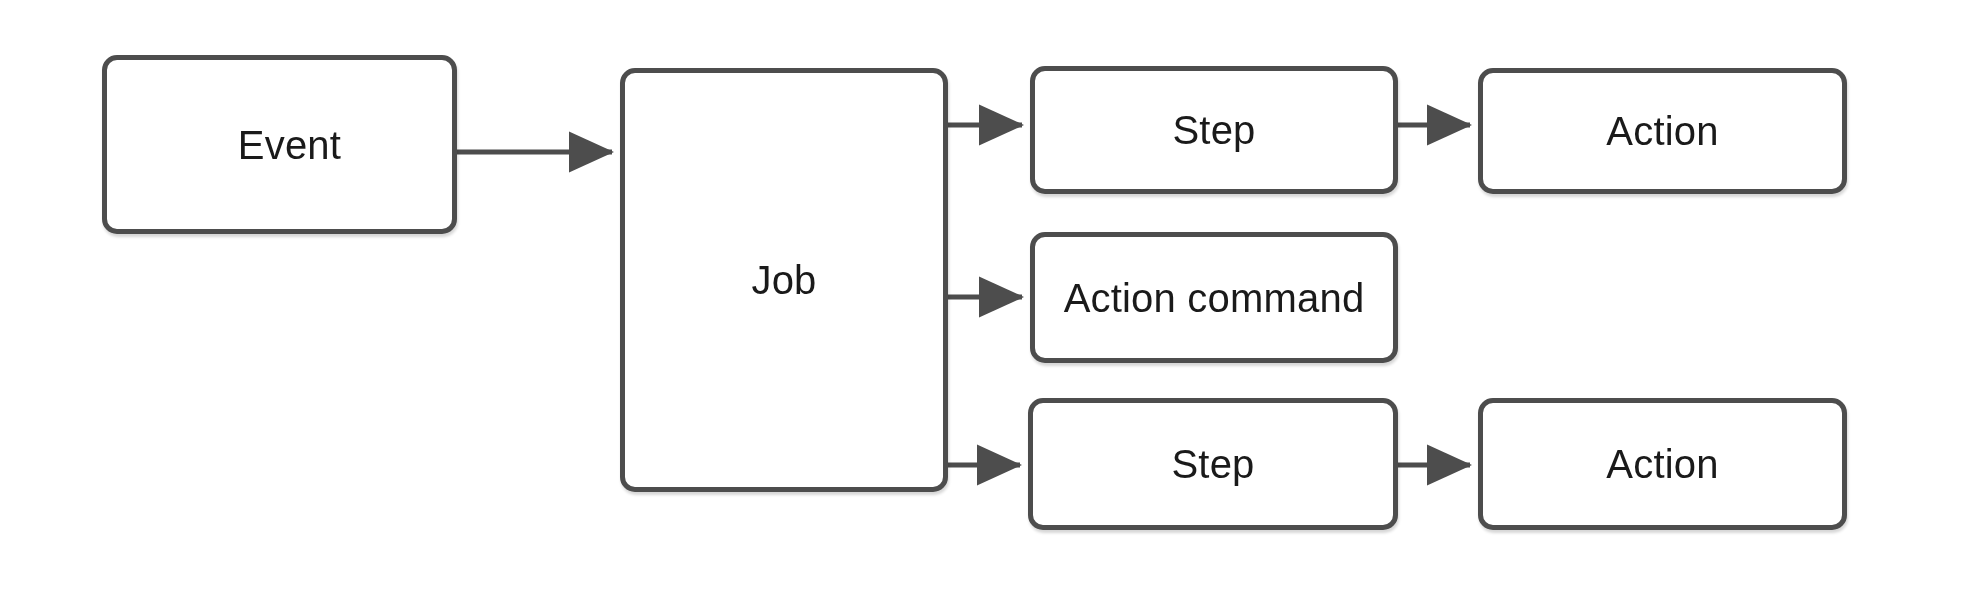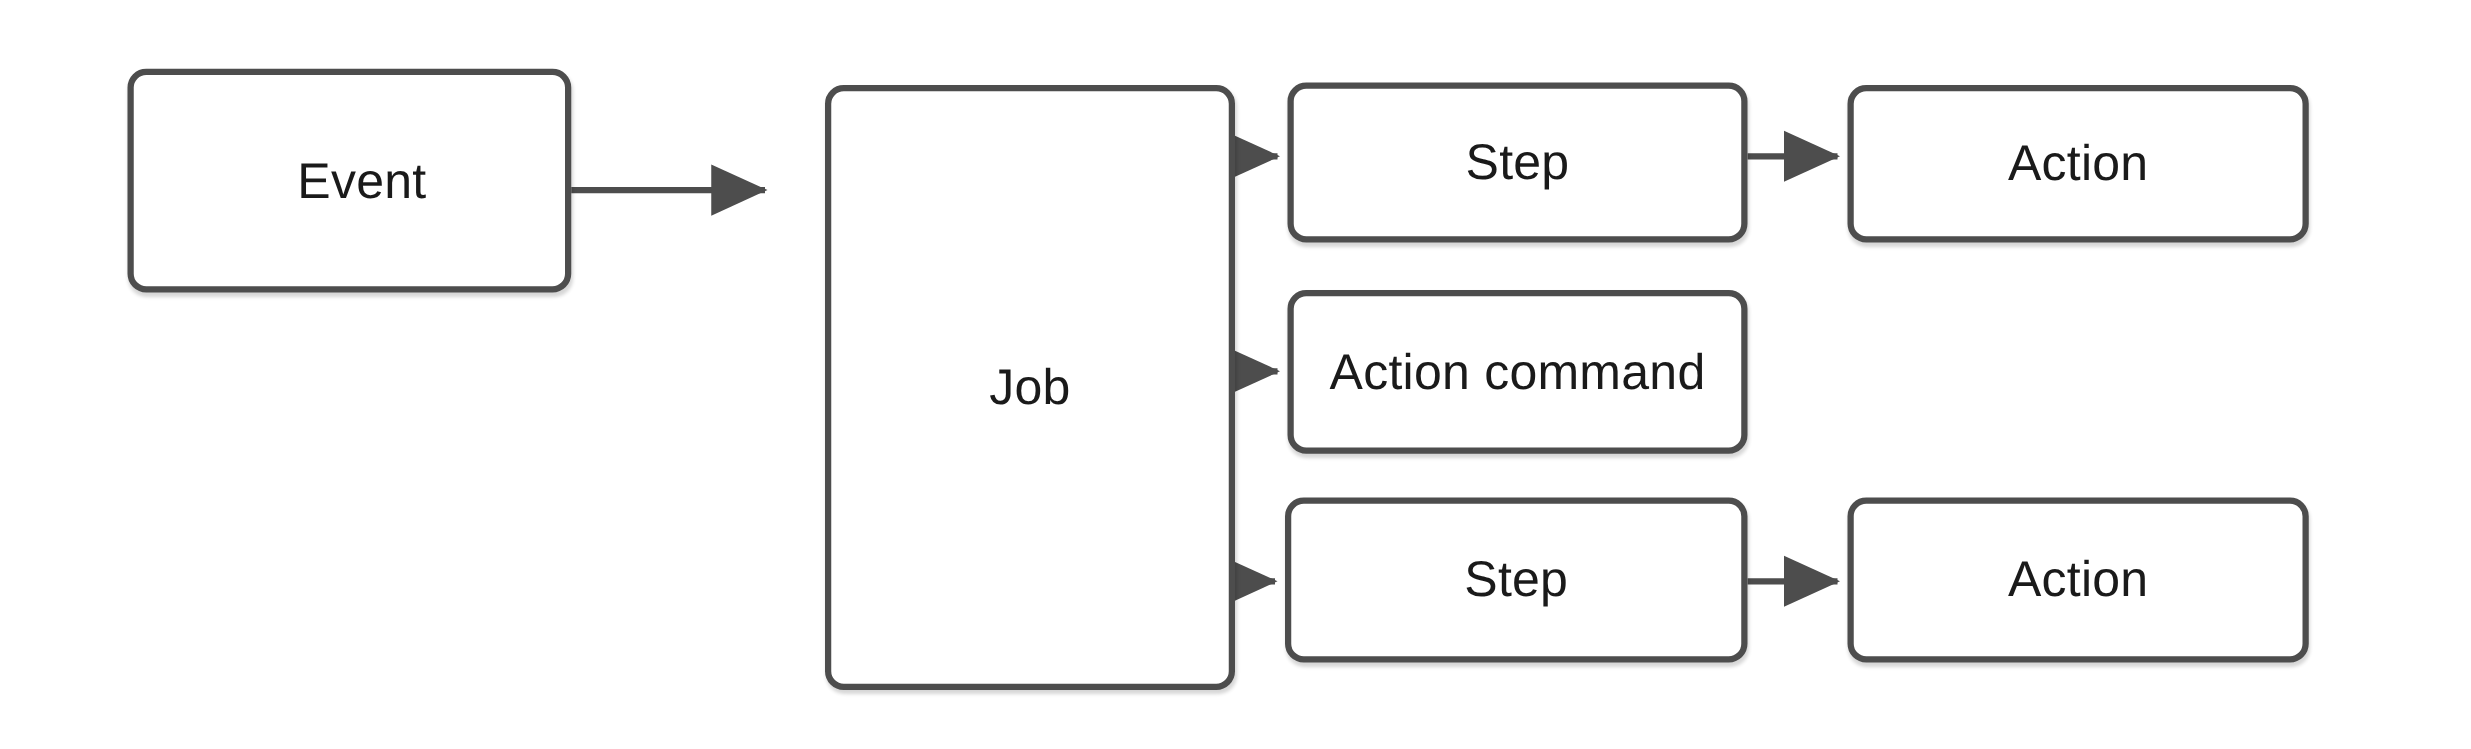--- a/index.html
+++ b/index.html
@@ -68,21 +68,21 @@
 
     <line x1="1398" y1="125" x2="1470" y2="125" stroke="#4d4d4d" stroke-width="5" marker-end="url(#arrowhead)"></line>
 
     <line x1="1398" y1="465" x2="1470" y2="465" stroke="#4d4d4d" stroke-width="5" marker-end="url(#arrowhead)"></line>
   </svg>
 
   <div class="node" style="left: 102px; top: 55px; width: 355px; height: 179px; background: rgb(255, 255, 255); border-color: rgb(77, 77, 77); padding-left: 20px;">
     <span class="node-label" style="color: rgb(26, 26, 26);">Event</span>
   </div>
 
-  <div class="node" style="left: 620px; top: 68px; width: 328px; height: 484px; background: rgb(255, 255, 255); border-color: rgb(77, 77, 77); margin-left: 40px;">
+  <div class="node" style="left: 620px; top: 68px; width: 328px; height: 424px; background: rgb(255, 255, 255); border-color: rgb(77, 77, 77);">
     <span class="node-label" style="color: rgb(26, 26, 26);">Job</span>
   </div>
 
   <div class="node" style="left: 1030px; top: 66px; width: 368px; height: 128px; background: rgb(255, 255, 255); border-color: rgb(77, 77, 77);">
     <span class="node-label" style="color: rgb(26, 26, 26);">Step</span>
   </div>
 
   <div class="node" style="left: 1478px; top: 68px; width: 369px; height: 126px; background: rgb(255, 255, 255); border-color: rgb(77, 77, 77);">
     <span class="node-label" style="color: rgb(26, 26, 26);">Action</span>
   </div>

